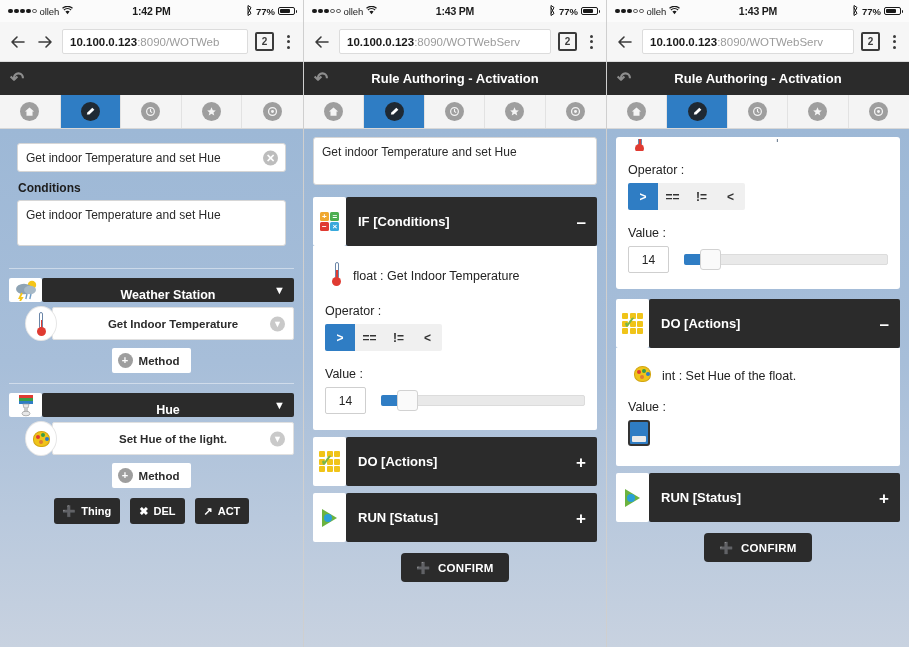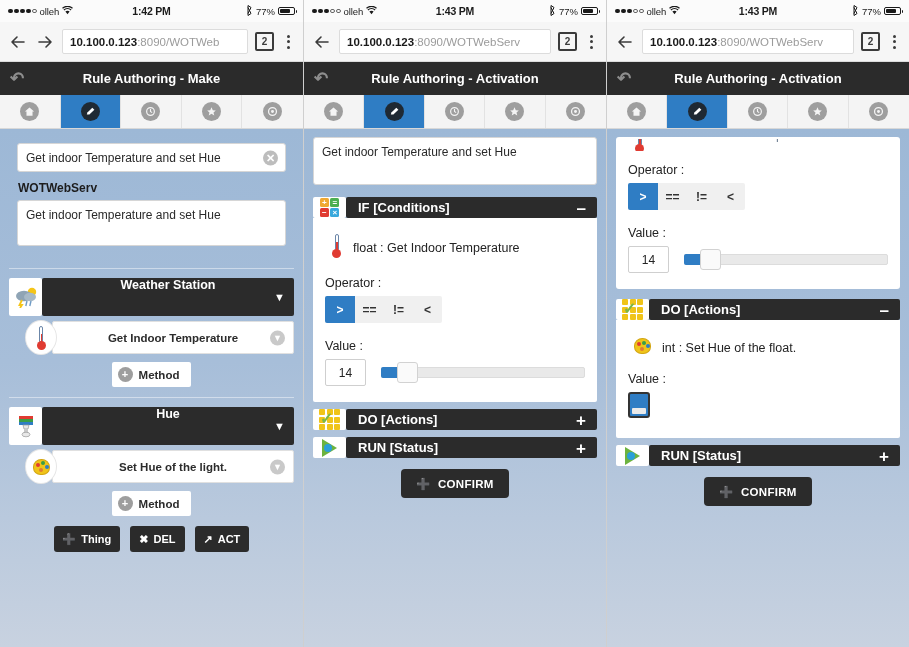--- a/index.html
+++ b/index.html
@@ -33,21 +33,21 @@
   .dot { width:4.5px; height:4.5px; border-radius:50%; background:#1a1a1a; }
   .dot.off { background:transparent; border:1px solid #666; width:4.5px; height:4.5px; }
   .carrier { font-size:9.5px; font-weight:normal; letter-spacing:-.1px; }
   .wifi { display:inline-block; }
   .sb-center {
     position:absolute; left:0; right:0; text-align:center;
     font-size:10.5px; font-weight:bold; letter-spacing:-.2px;
   }
   .sb-right {
     margin-left:auto; display:flex; align-items:center; gap:3px;
-    font-size:9.5px; font-weight:normal;
+    font-size:9.5px; font-weight:bold;
   }
   .battery {
     width:17px; height:8px; border:1px solid #1a1a1a; border-radius:2px;
     position:relative; padding:1px;
   }
   .battery::after{
     content:""; position:absolute; right:-3px; top:2px;
     width:1.5px; height:3px; background:#1a1a1a; border-radius:0 1px 1px 0;
   }
   .battery i { display:block; height:100%; background:#1a1a1a; border-radius:1px; }
@@ -142,21 +142,21 @@
   .hr { height:1px; background:rgba(255,255,255,.45); margin:4px 0 9px 0; }
 
   
   .thingrow { display:flex; align-items:stretch; margin-bottom:5px; }
   .thingicon {
     width:33px; flex:0 0 33px; background:#fff; border-radius:2px;
     display:flex; align-items:center; justify-content:center;
   }
   .thingbar {
     flex:1 1 auto; background:#2b2b2b; color:#fff; border-radius:2px;
-    height:38px; display:flex; align-items:flex-start; justify-content:center;
+    height:24px; display:flex; align-items:flex-end; justify-content:center;
     font-size:12.5px; font-weight:bold; position:relative;
   }
   .thingbar .chev { position:absolute; right:9px; top:50%; transform:translateY(-50%);
                     font-size:11px; }
 
   .methodrow { display:flex; align-items:stretch; margin:0 0 6px 17px; }
   .methodicon {
     width:30px; flex:0 0 30px; background:#fff; border-radius:50%;
     display:flex; align-items:center; justify-content:center; z-index:2;
     box-shadow:0 0 0 1px #e6e6e6;
@@ -193,21 +193,21 @@
 
   
   .sectionblock { margin-bottom:7px; }
   .sechead { display:flex; align-items:stretch; }
   .sechead .ic {
     width:33px; flex:0 0 33px; background:#fff; border-radius:2px;
     display:flex; align-items:center; justify-content:center;
   }
   .sechead .bar {
     flex:1 1 auto; background:#2b2b2b; color:#fff; border-radius:2px;
-    height:21px; display:flex; align-items:center; padding:0 12px;
+    height:49px; display:flex; align-items:center; padding:0 12px;
     font-size:13px; font-weight:bold; position:relative;
   }
   .sechead .bar .pm {
     position:absolute; right:11px; top:50%; transform:translateY(-50%);
     font-size:17px; font-weight:bold; line-height:1;
   }
   .secbody { background:#fff; padding:14px 12px 16px 12px; border-radius:0 0 2px 2px; }
 
   .condrow { display:flex; align-items:center; gap:11px; margin:2px 0 14px 6px; }
   .condrow .ctext { font-size:12.5px; color:#232323; }
@@ -334,21 +334,20 @@
     <div class="kebab">
         <b></b>
         <b></b>
         <b></b>
       </div>
   </div>
 
   <div class="app">
     <div class="apptitle">
       <span class="back">↶</span>
-      <span class="t">Rule Authoring - Make</span>
     </div>
 
     <div class="tabbar">
       <div class="tab">
           <span class="tabicon">
         <svg width="11" height="11" viewBox="0 0 12 12">
               <path d="M6 1.5 L11 6 H9.3 V10.5 H2.7 V6 H1 Z" fill="currentColor"></path>
             </svg>
           </span>
         </div>
@@ -383,21 +382,21 @@
           </span>
         </div>
     </div>
 
     <div class="content">
       <div class="formcard">
         <div class="finput">
           <span>Get indoor Temperature and set Hue</span>
           <span class="clear">✕</span>
         </div>
-        <div class="flabel">WOTWebServ</div>
+        <div class="flabel">Conditions</div>
         <div class="ftextarea">Get indoor Temperature and set Hue</div>
       </div>
 
       <div class="hr"></div>
 
       <div>
         <div class="thingrow">
           <div class="thingicon">
             <svg width="26" height="22" viewBox="0 0 26 22">
               <circle cx="19" cy="6" r="4.2" fill="#f5c518"></circle>

